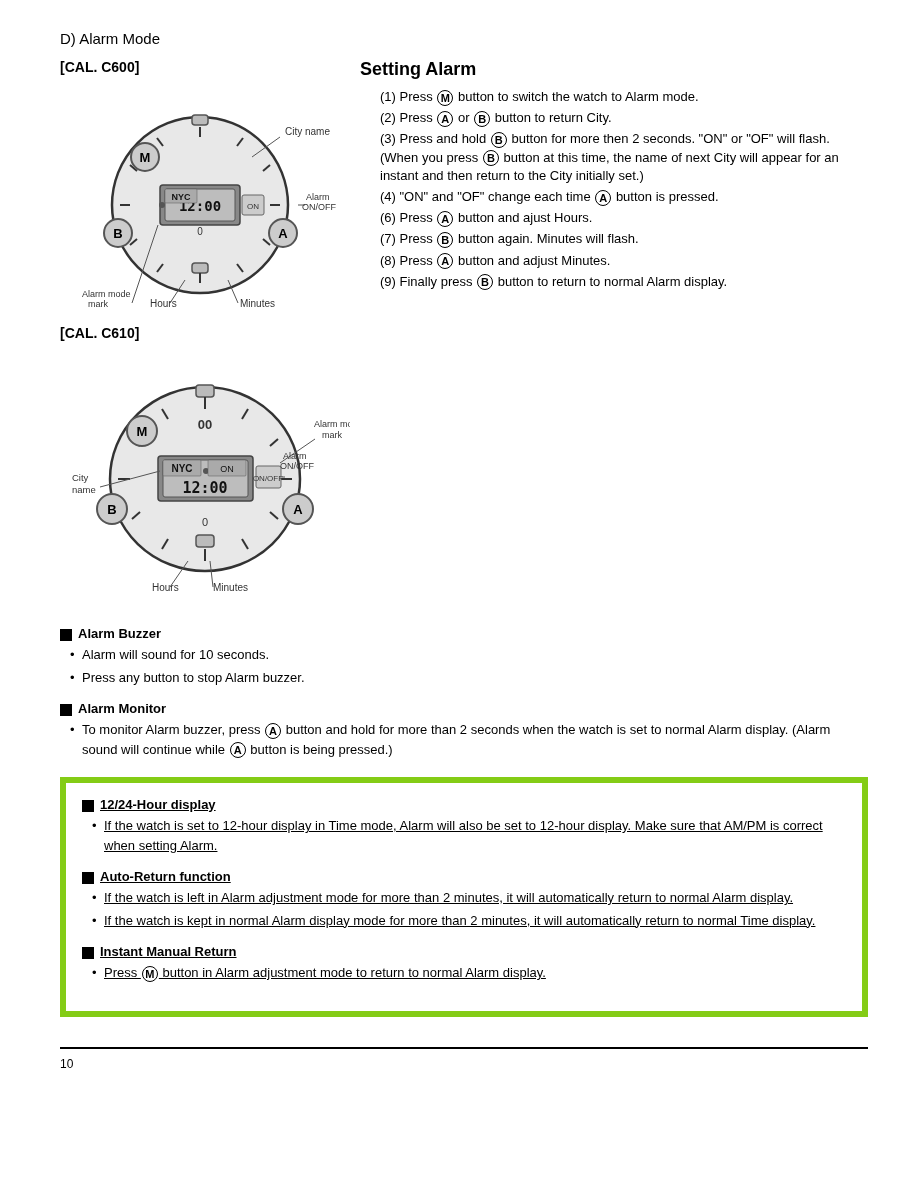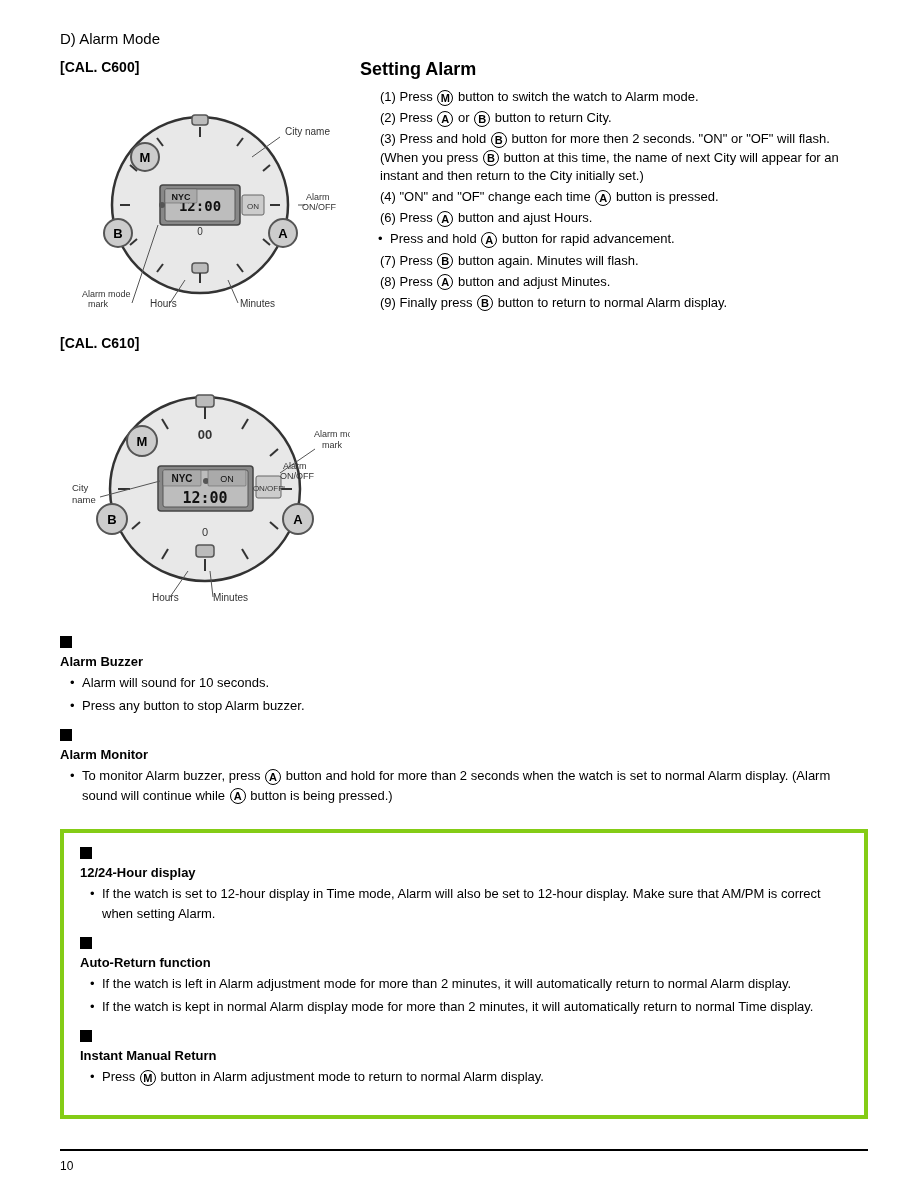--- a/index.html
+++ b/index.html
@@ -54,23 +54,22 @@
     }
     
     .subsection {
       margin-bottom: 14px;
     }
     .subsection-title {
       font-weight: bold;
       font-size: 13px;
       margin-bottom: 4px;
       display: flex;
-      align-items: flex-start;
+      align-items: flex-end;
       gap: 6px;
-      flex-direction: column;
     }
     .black-square {
       display: inline-block;
       width: 12px;
       height: 12px;
       background: #000;
       flex-shrink: 0;
     }
     .bullet-list {
       list-style: none;
@@ -82,23 +81,24 @@
       padding-left: 12px;
       position: relative;
     }
     .bullet-list li::before {
       content: "•";
       position: absolute;
       left: 0;
     }
     
     .info-box {
-      border: 4px solid #84cc16;
+      border: 6px solid #84cc16;
       padding: 14px 16px;
-      margin-top: 24px;
+      margin-top: 18px;
+      text-decoration: underline;
     }
     .info-box .subsection-title {
       font-size: 13px;
     }
     
     .bottom-line {
       border: none;
       border-top: 2px solid #000;
       margin-top: 30px;
     }
@@ -214,21 +214,21 @@
         <text x="222" y="125" font-size="9" fill="#333">ON/OFF</text>
 
         <text x="70" y="222" font-size="10" fill="#333">Hours</text>
         <line x1="90" y1="218" x2="105" y2="195" stroke="#555" stroke-width="1"></line>
 
         <text x="160" y="222" font-size="10" fill="#333">Minutes</text>
         <line x1="158" y1="218" x2="148" y2="195" stroke="#555" stroke-width="1"></line>
       </svg>
     </div>
 
-    <div class="cal-label" style="margin-top:20px;">[CAL. C610]</div>
+    <div class="cal-label" style="margin-top:10px;">[CAL. C610]</div>
     <div class="diagram-container">
       <svg class="watch-svg" width="280" height="250" viewBox="0 0 280 250">
 
         <ellipse cx="135" cy="128" rx="95" ry="92" fill="#e8e8e8" stroke="#333" stroke-width="2.5"></ellipse>
 
         <rect x="126" y="34" width="18" height="12" rx="3" fill="#bbb" stroke="#555" stroke-width="1.5"></rect>
 
         <rect x="126" y="184" width="18" height="12" rx="3" fill="#bbb" stroke="#555" stroke-width="1.5"></rect>
 
         <g stroke="#333" stroke-width="2">
@@ -316,23 +316,20 @@
 
       <div class="indent-step">
         <span>(4) "ON" and "OF" change each time </span><span class="circled">A</span><span> button is pressed.</span>
       </div>
 
 
       <div class="indent-step">
         <span>(6) Press </span><span class="circled">A</span><span> button and ajust Hours.</span>
       </div>
 
-      <div class="indent-bullet">
-        <span>Press and hold </span><span class="circled">A</span><span> button for rapid advancement.</span>
-      </div>
 
       <div class="indent-step">
         <span>(7) Press </span><span class="circled">B</span><span> button again. Minutes will flash.</span>
       </div>
 
       <div class="indent-step">
         <span>(8) Press </span><span class="circled">A</span><span> button and adjust Minutes.</span>
       </div>
 
       <div class="indent-step">

